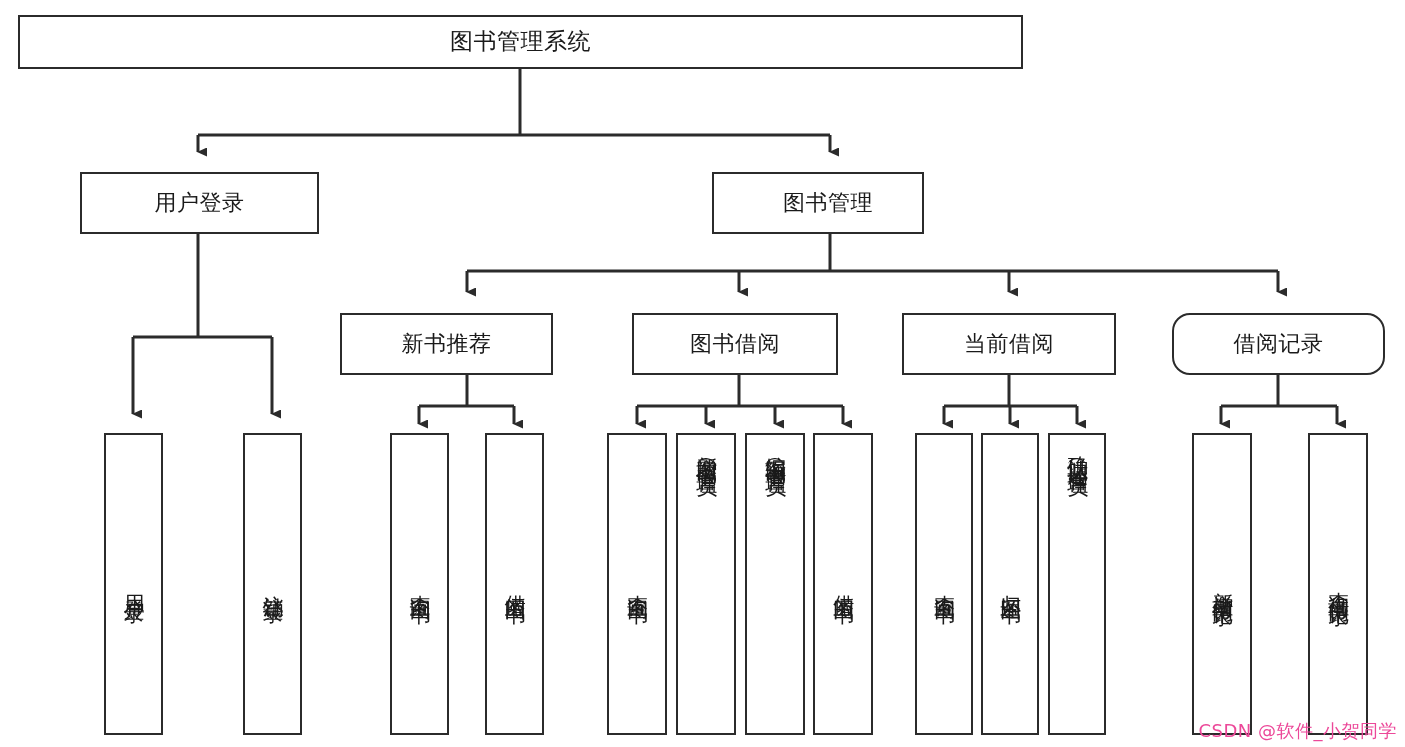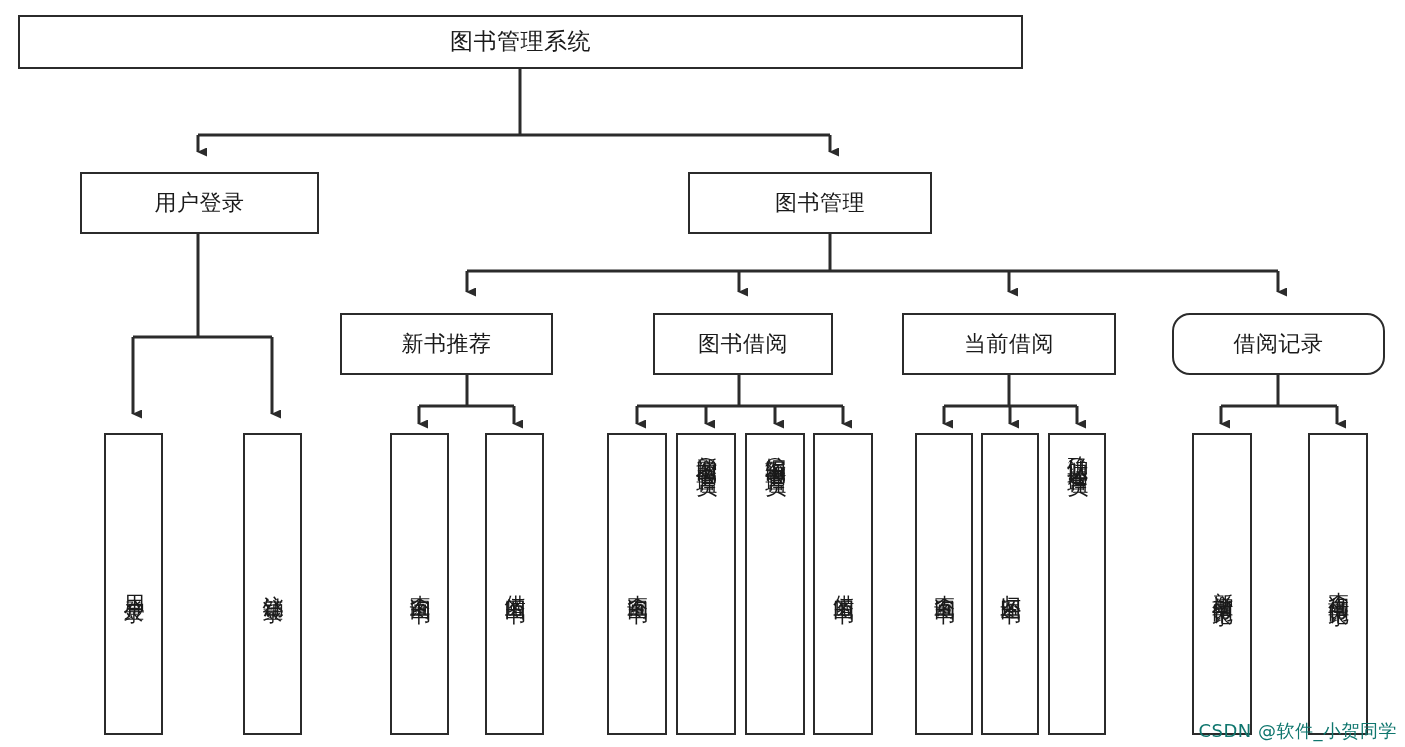--- a/index.html
+++ b/index.html
@@ -56,21 +56,21 @@
     align-items: center;
     padding-top: 0;
   }
   .node-box.root .node-label { font-size: 23px; }
   .node-box.level2 .node-label { font-size: 22px; }
   .node-box.level3 .node-label { font-size: 22px; }
   #watermark {
     position: absolute;
     right: 8px;
     bottom: 4px;
-    color: #0f766e;
+    color: #ec4899;
     font-size: 18px;
     letter-spacing: 0.5px;
     white-space: nowrap;
     pointer-events: none;
   }
 </style>
 </head>
 <body>
 
 <div id="diagram-root">
@@ -125,28 +125,28 @@
     </g>
   </svg>
 
   <div class="node-box root" style="left:18px; top:15px; width:1005px; height:54px;justify-content:center;">
     <span class="node-label">图书管理系统</span>
   </div>
 
   <div class="node-box level2" style="left:80px; top:172px; width:239px; height:62px;">
     <span class="node-label">用户登录</span>
   </div>
-  <div class="node-box level2" style="left:688px; top:172px; width:244px; height:62px;padding-left:20px;">
+  <div class="node-box level2" style="left:712px; top:172px; width:212px; height:62px;padding-left:20px;">
     <span class="node-label">图书管理</span>
   </div>
 
   <div class="node-box level3" style="left:340px; top:313px; width:213px; height:62px;">
     <span class="node-label">新书推荐</span>
   </div>
-  <div class="node-box level3" style="left:653px; top:313px; width:180px; height:62px;">
+  <div class="node-box level3" style="left:632px; top:313px; width:206px; height:62px;">
     <span class="node-label">图书借阅</span>
   </div>
   <div class="node-box level3" style="left:902px; top:313px; width:214px; height:62px;">
     <span class="node-label">当前借阅</span>
   </div>
   <div class="node-box level3" style="left:1172px; top:313px; width:213px; height:62px;border-radius:18px;">
     <span class="node-label">借阅记录</span>
   </div>
 
   <div class="node-box vertical centered" style="left:104px; top:433px; width:59px; height:302px;">

